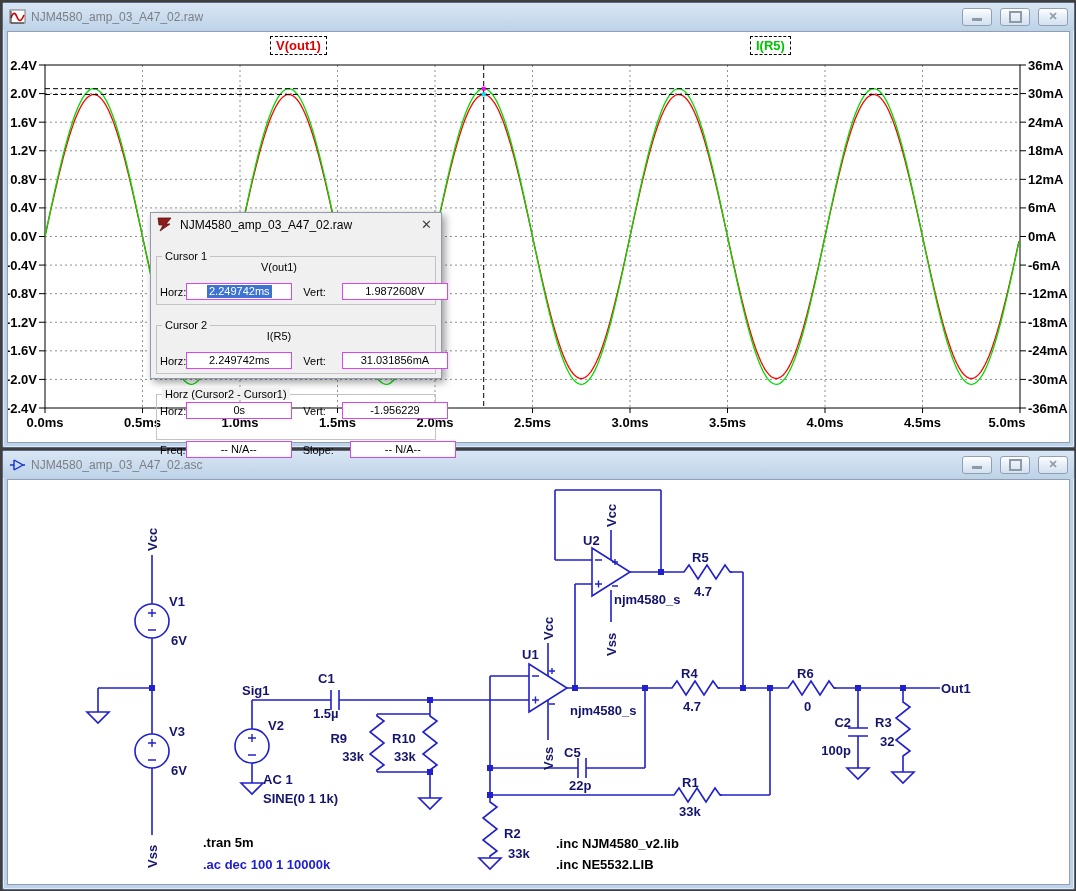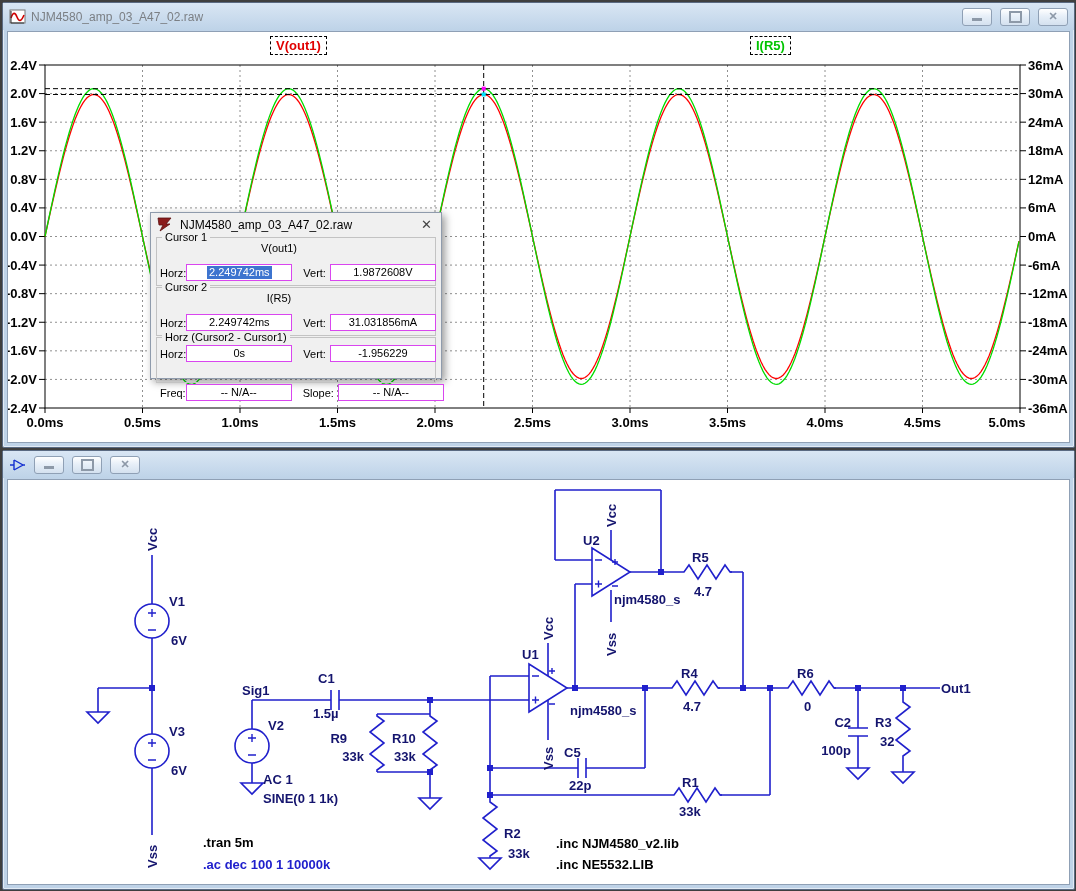--- a/index.html
+++ b/index.html
@@ -26,30 +26,30 @@
   .grid{stroke:#909090;stroke-dasharray:2 3;stroke-width:1;}
   .trace-label{position:absolute;z-index:3;border:1px dashed #000;padding:0 5px;height:17px;
                line-height:17px;font-weight:bold;font-size:13px;background:#fff;}
   
   .cursor-dialog{position:absolute;left:150px;top:212px;width:290px;height:165px;z-index:6;
                  background:#f0f0f0;border:1px solid #8f9bac;box-shadow:3px 3px 8px rgba(0,0,0,.4);
                  font-size:11px;color:#000;}
   .dlg-title{height:23px;display:flex;align-items:center;gap:6px;padding:0 6px;}
   .dlg-title-text{flex:1;font-size:12px;}
   .dlg-close{font-size:13px;color:#444;padding:0 3px;cursor:default;}
-  .groupbox{position:relative;margin:1px 5px 0;border:1px solid #c3c3c3;height:43px;}
+  .groupbox{position:relative;margin:20px 5px 0;border:1px solid #c3c3c3;height:43px;}
   .groupbox.tall{height:47px;}
   .gb-label{position:absolute;top:-7px;left:5px;background:#f0f0f0;padding:0 3px;}
   .gb-trace{text-align:center;padding-right:34px;margin-top:4px;}
   .frow{position:absolute;left:3px;right:4px;display:flex;align-items:center;height:15px;}
   .frow.r1{bottom:5px;}
   .frow.ra{top:8px;}
   .frow.rb{bottom:4px;}
   .flbl{width:31px;}
-  .flbl.v{width:33px;margin-left:11px;text-align:right;padding-right:4px;}
+  .flbl.v{width:33px;margin-left:11px;text-align:right;padding-right:16px;}
   .field{flex:0 0 104px;height:15px;line-height:15px;background:#fff;border:1px solid #d946ef;
          text-align:center;overflow:hidden;}
   .sel{display:inline-block;background:#3d74cf;color:#fff;padding:0 2px;line-height:13px;}
   
   .schem-svg{position:absolute;left:8px;top:481px;z-index:2;}
   .wire{stroke:#2020cc;stroke-width:1.6;fill:none;}
   .comp{stroke:#2020cc;stroke-width:1.6;fill:none;}
   .mark{stroke:#2020cc;stroke-width:1.4;fill:none;}
   .node{fill:#2020cc;stroke:none;}
   .stext{font:bold 13px "Liberation Sans",sans-serif;fill:#14146e;}
@@ -243,20 +243,21 @@
     </div>
   </div>
 
   <div class="window" style="left:2px;top:450px;width:1071px;height:438px;">
     <div class="titlebar">
       <span class="win-icon">
         <svg width="17" height="16" viewBox="0 0 17 16">
           <path d="M1,8 h4 M5,3 v10 M5,3 l9,5 -9,5 M14,8 h2" stroke="#1530d0" stroke-width="1.4" fill="none"></path>
         </svg>
       </span>
+      <span class="title">NJM4580_amp_03_A47_02.asc</span>
       <span class="win-btn">
           <span class="glyph-min"></span>
         </span>
       <span class="win-btn">
           <span class="glyph-restore"></span>
         </span>
       <span class="win-btn">
           <span class="glyph-close">✕</span>
         </span>
     </div>

